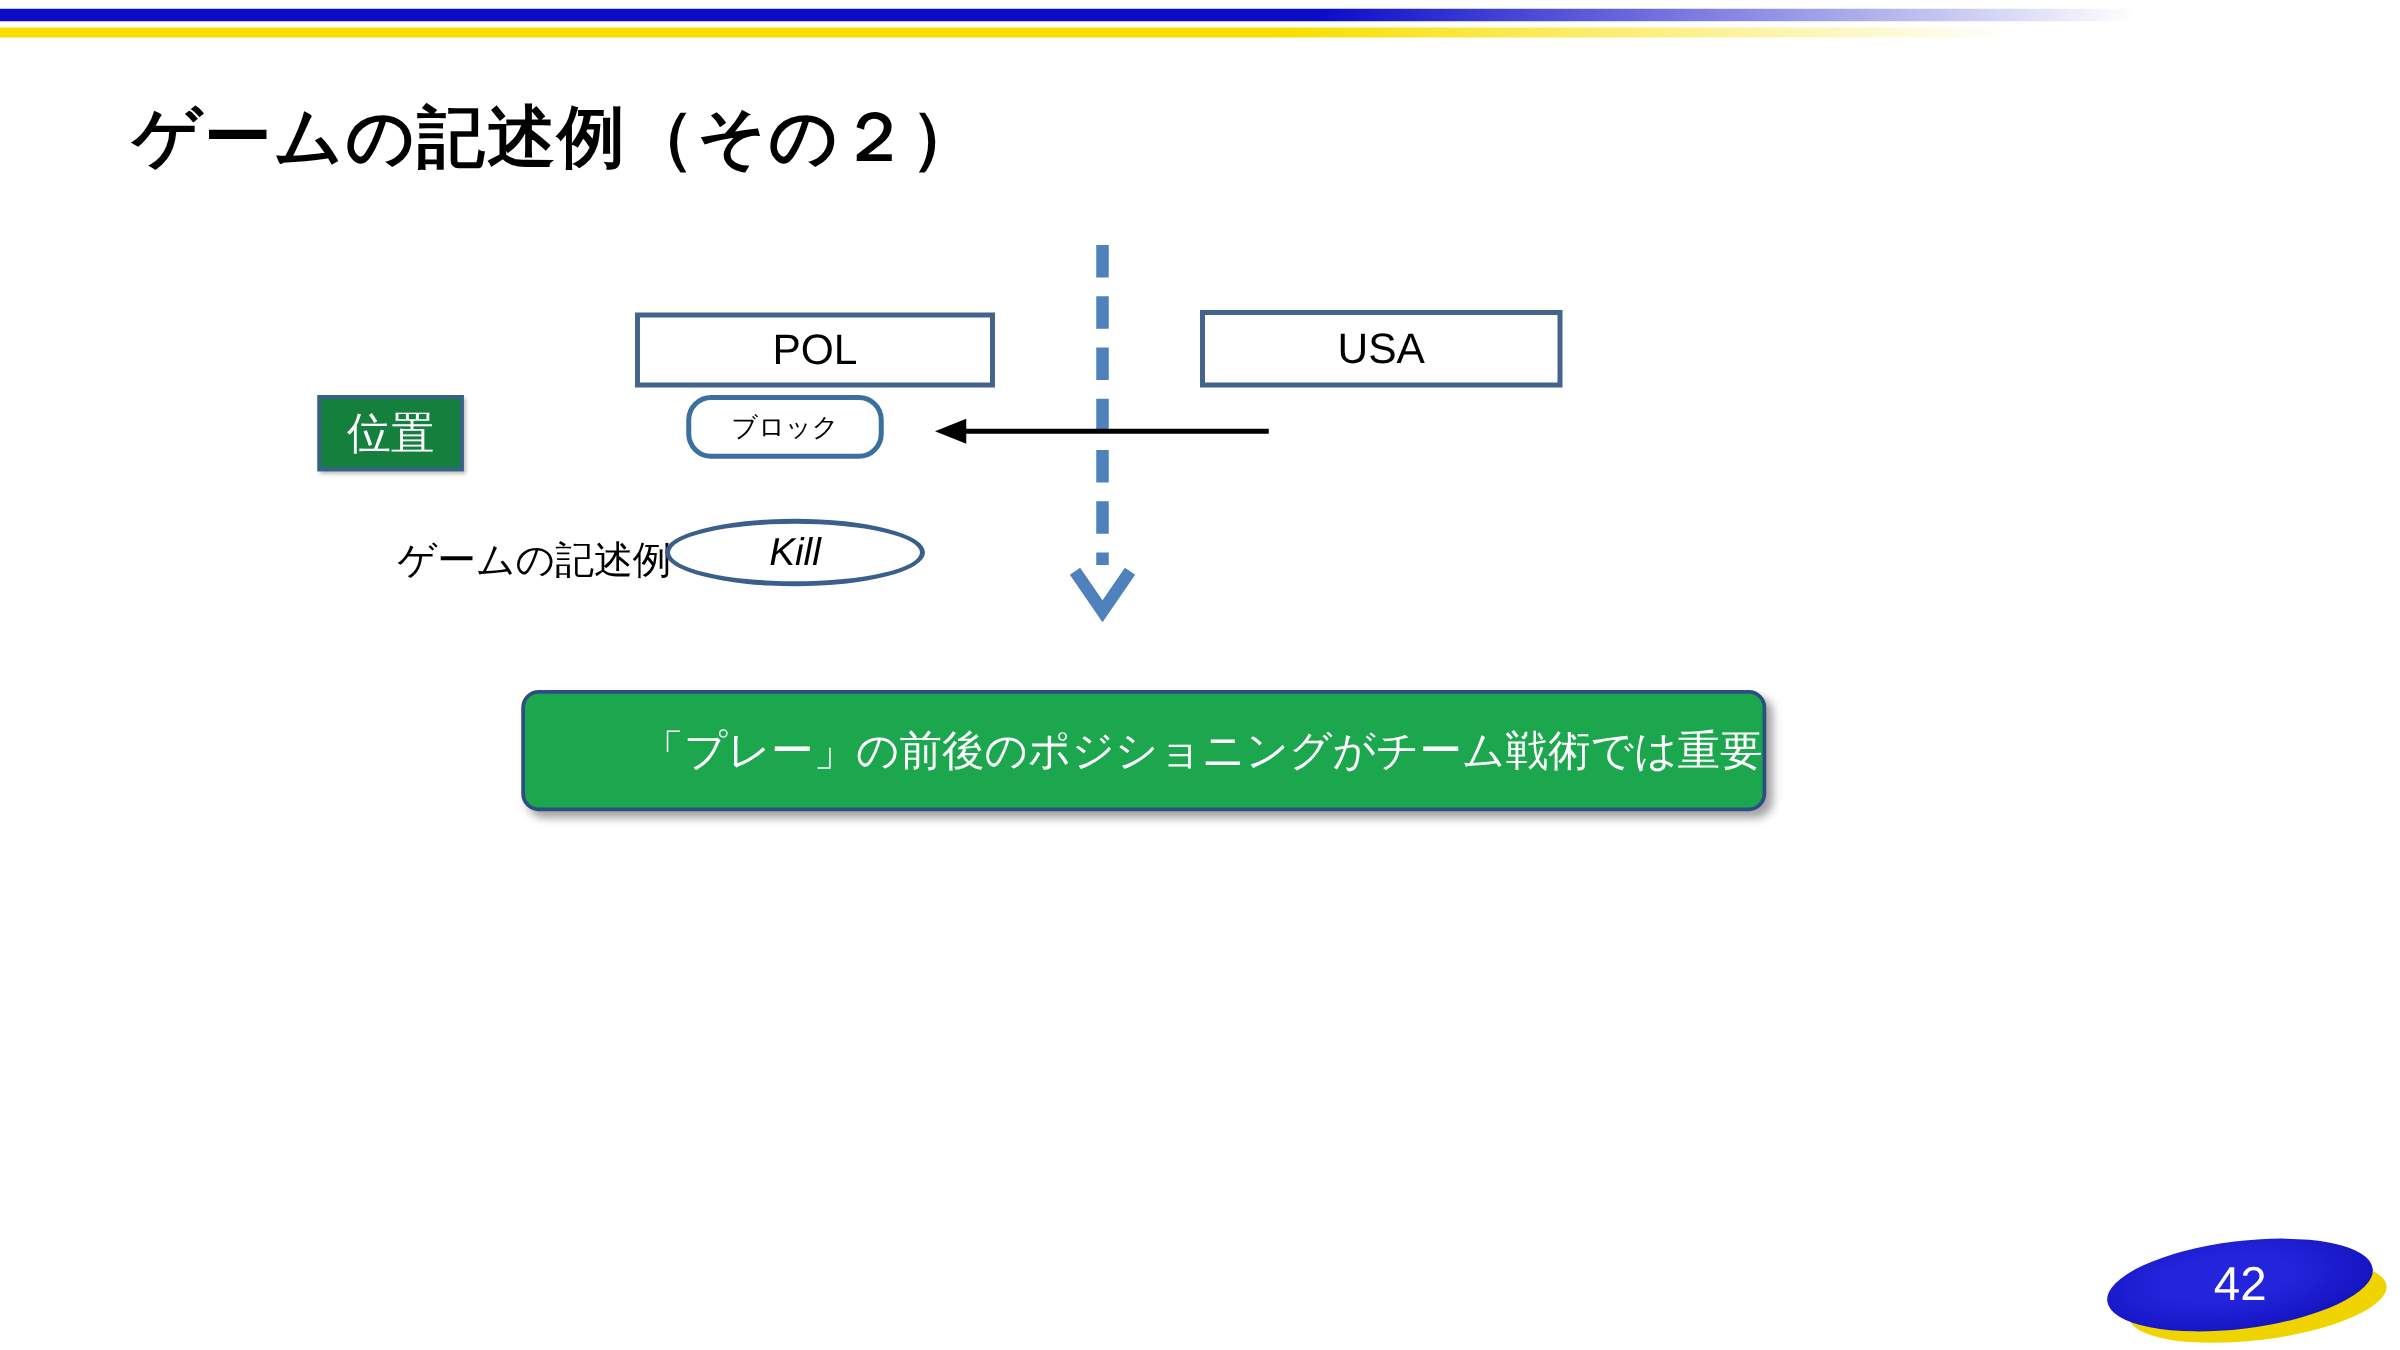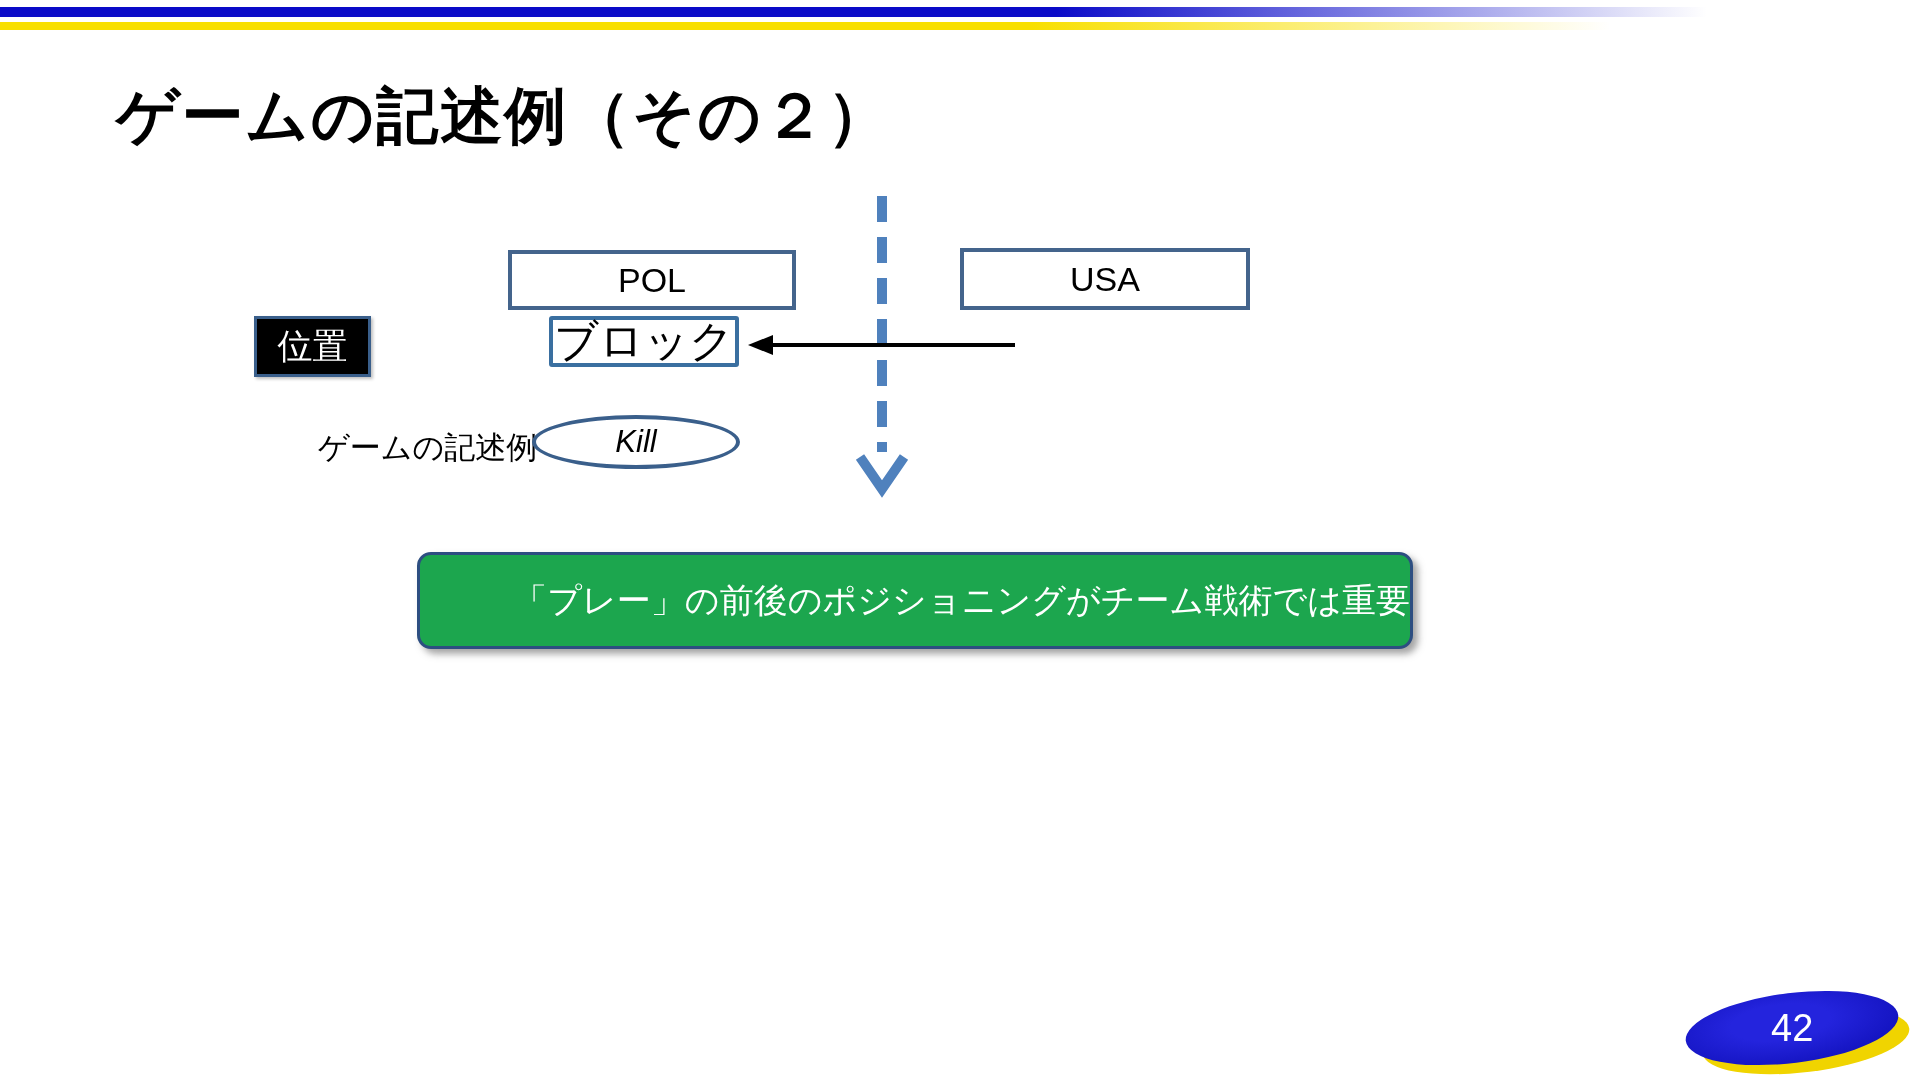--- a/index.html
+++ b/index.html
@@ -14,48 +14,48 @@
   .bar-blue{
     position:absolute;left:0;top:7px;height:10px;width:1760px;
     background:linear-gradient(to right,#0b0bc8 0%,#0b0bc8 60%,rgba(11,11,200,0) 97%);
   }
   .bar-yellow{
     position:absolute;left:0;top:22px;height:8px;width:1660px;
     background:linear-gradient(to right,#f8df00 0%,#f8df00 62%,rgba(248,223,0,0) 97%);
   }
   
   .title{
-    position:absolute;left:116px;top:74px;
-    font-size:62px;font-weight:bold;color:#000;
+    position:absolute;left:106px;top:74px;
+    font-size:54px;font-weight:bold;color:#000;
     letter-spacing:2px;white-space:nowrap;
   }
   
   .rect-box{
     position:absolute;
     background:#ffffff;
     border:4px solid #44648c;
     display:flex;align-items:center;justify-content:center;
     font-size:34px;color:#000;
     box-sizing:border-box;
     margin-top:28px;
   }
   .pol-box{left:508px;top:222px;width:288px;height:60px;}
   .usa-box{left:960px;top:220px;width:290px;height:62px;}
   .position-box{
     position:absolute;left:254px;top:316px;width:117px;height:61px;
-    background:#000000;border:3px solid #3a5f8b;
+    background:#15803d;border:3px solid #3a5f8b;
     display:flex;align-items:center;justify-content:center;
     font-size:35px;color:#ffffff;box-sizing:border-box;
     box-shadow:2px 2px 3px rgba(0,0,0,0.25);
   }
   .block-box{
-    position:absolute;left:549px;top:316px;width:190px;height:51px;
-    background:#ffffff;border:4px solid #3a6fa0;border-radius:3px;
+    position:absolute;left:549px;top:316px;width:158px;height:51px;
+    background:#ffffff;border:4px solid #3a6fa0;border-radius:20px;
     display:flex;align-items:center;justify-content:center;
-    font-size:44px;color:#000;box-sizing:border-box;
+    font-size:21px;color:#000;box-sizing:border-box;
   }
   .blockout-label{
     position:absolute;left:318px;top:427px;
     font-size:31px;color:#000;white-space:nowrap;
   }
   .kill-ellipse{
     position:absolute;left:532px;top:415px;width:208px;height:54px;
     background:#ffffff;border:4px solid #3a5f8b;border-radius:50%;
     display:flex;align-items:center;justify-content:center;
     font-size:31px;color:#000;box-sizing:border-box;font-style:italic;

